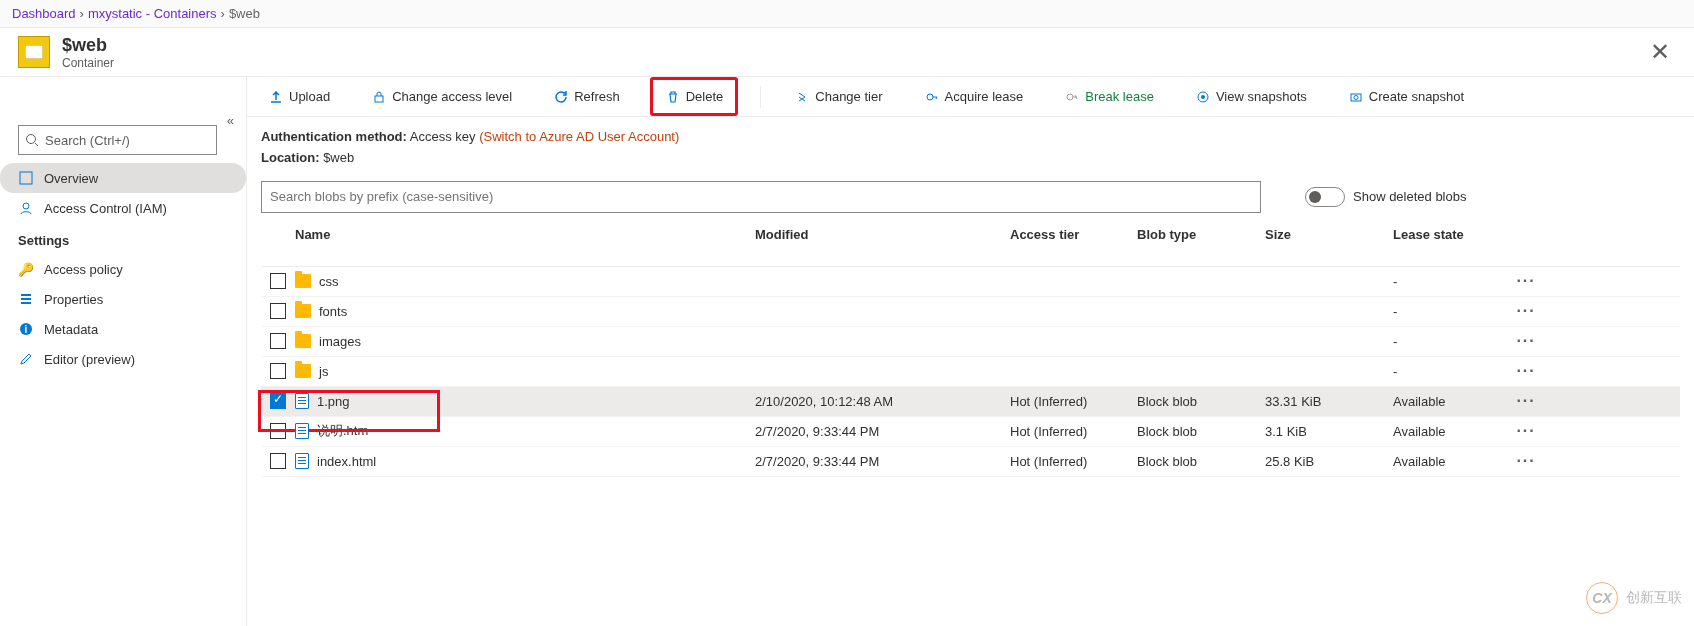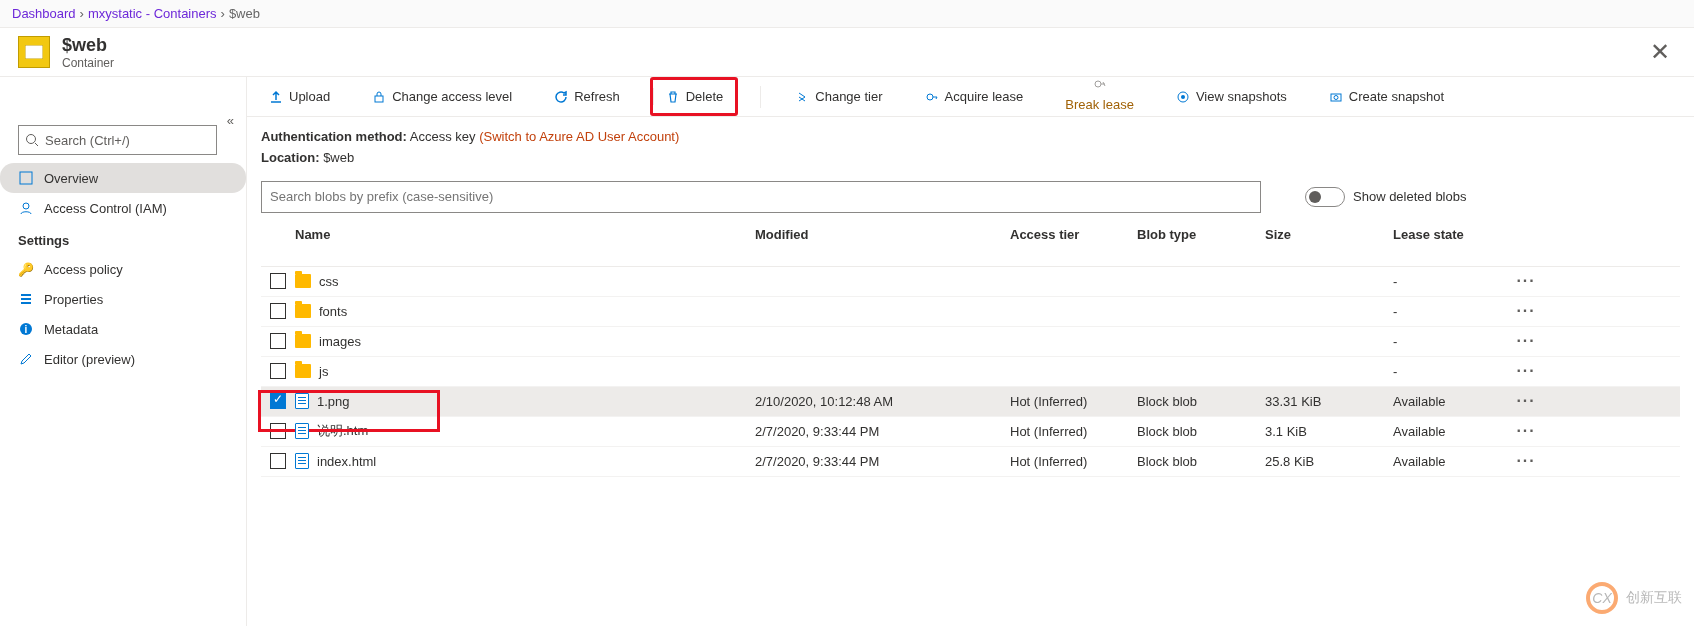--- a/index.html
+++ b/index.html
@@ -29,21 +29,21 @@
 .side-item { display:flex; align-items:center; gap:10px; padding:7px 18px; cursor:pointer; font-size:13px;border-radius:14px;}
 .side-item.selected { background:#e1dfdd; }
 .side-head { padding:10px 18px 6px; font-size:13px; font-weight:600; color:#323130;}
 .side-icon { width:16px; height:16px; display:inline-flex; align-items:center; justify-content:center;}
 
 
 .content { flex:1; display:flex; flex-direction:column; min-width:0;}
 .toolbar { display:flex; align-items:center; height:40px; border-bottom:1px solid #edebe9; padding-left:10px; gap:18px;}
 .tool-btn { display:flex; align-items:center; gap:6px; padding:0 12px; height:100%; color:#323130; cursor:pointer; font-size:13px;}
 .tool-btn svg {color:#0078d4;}
-.tool-btn.disabled { color:#a16207; cursor:default;flex-direction:column;}
+.tool-btn.disabled { color:#15803d; cursor:default;}
 .tool-btn.disabled svg{color:#a19f9d;}
 .highlight-box { border:3px solid #e81123; border-radius:3px;}
 
 
 .info { padding:10px 14px 6px; font-size:13px; line-height:1.6;}
 .info .lbl{font-weight:600;}
 .info a{color:#c2410c; text-decoration:none;}
 
 
 .filter-row { display:flex; align-items:center; padding:6px 14px 14px; gap:24px;}
@@ -69,21 +69,21 @@
 .chk.checked{background:#0078d4; border-color:#0078d4; position:relative;}
 .chk.checked::after{content:"✓"; color:#fff; position:absolute; top:-2px; left:2px; font-size:12px;}
 .folder-ico{width:16px; height:14px; background:#ffb900; border-radius:1px; position:relative;}
 .folder-ico::before{content:""; position:absolute; top:-3px; left:0; width:7px; height:3px; background:#ffb900; border-radius:1px 1px 0 0;}
 .file-ico{width:14px; height:16px; border:1px solid #0078d4; border-radius:1px; position:relative; background:#fff;}
 .file-ico::before{content:""; position:absolute; top:3px; left:2px; right:2px; height:1px; background:#0078d4; box-shadow:0 3px 0 #0078d4, 0 6px 0 #0078d4;}
 .row-hl{position:relative;}
 .row-hl::after{content:"";position:absolute;left:-3px;top:-3px;width:176px;height:36px;border:3px solid #e81123;pointer-events:none;}
 
 .watermark{position:absolute; right:12px; bottom:12px; display:flex; align-items:center; gap:8px; opacity:.6; font-size:14px; color:#888;}
-.watermark .logo{width:32px;height:32px;border:4px solid #f97316;border-radius:50%;display:flex;align-items:center;justify-content:center;font-weight:normal;font-style:italic;}
+.watermark .logo{width:32px;height:32px;border:1px solid #f97316;border-radius:50%;display:flex;align-items:center;justify-content:center;font-weight:bold;font-style:italic;}
 </style>
 </head>
 <body>
 
 <div class="breadcrumb">
   <a href="#">Dashboard</a>
   <span class="sep">›</span>
   <a href="#">mxystatic - Containers</a>
   <span class="sep">›</span>
   <span class="current">$web</span>

